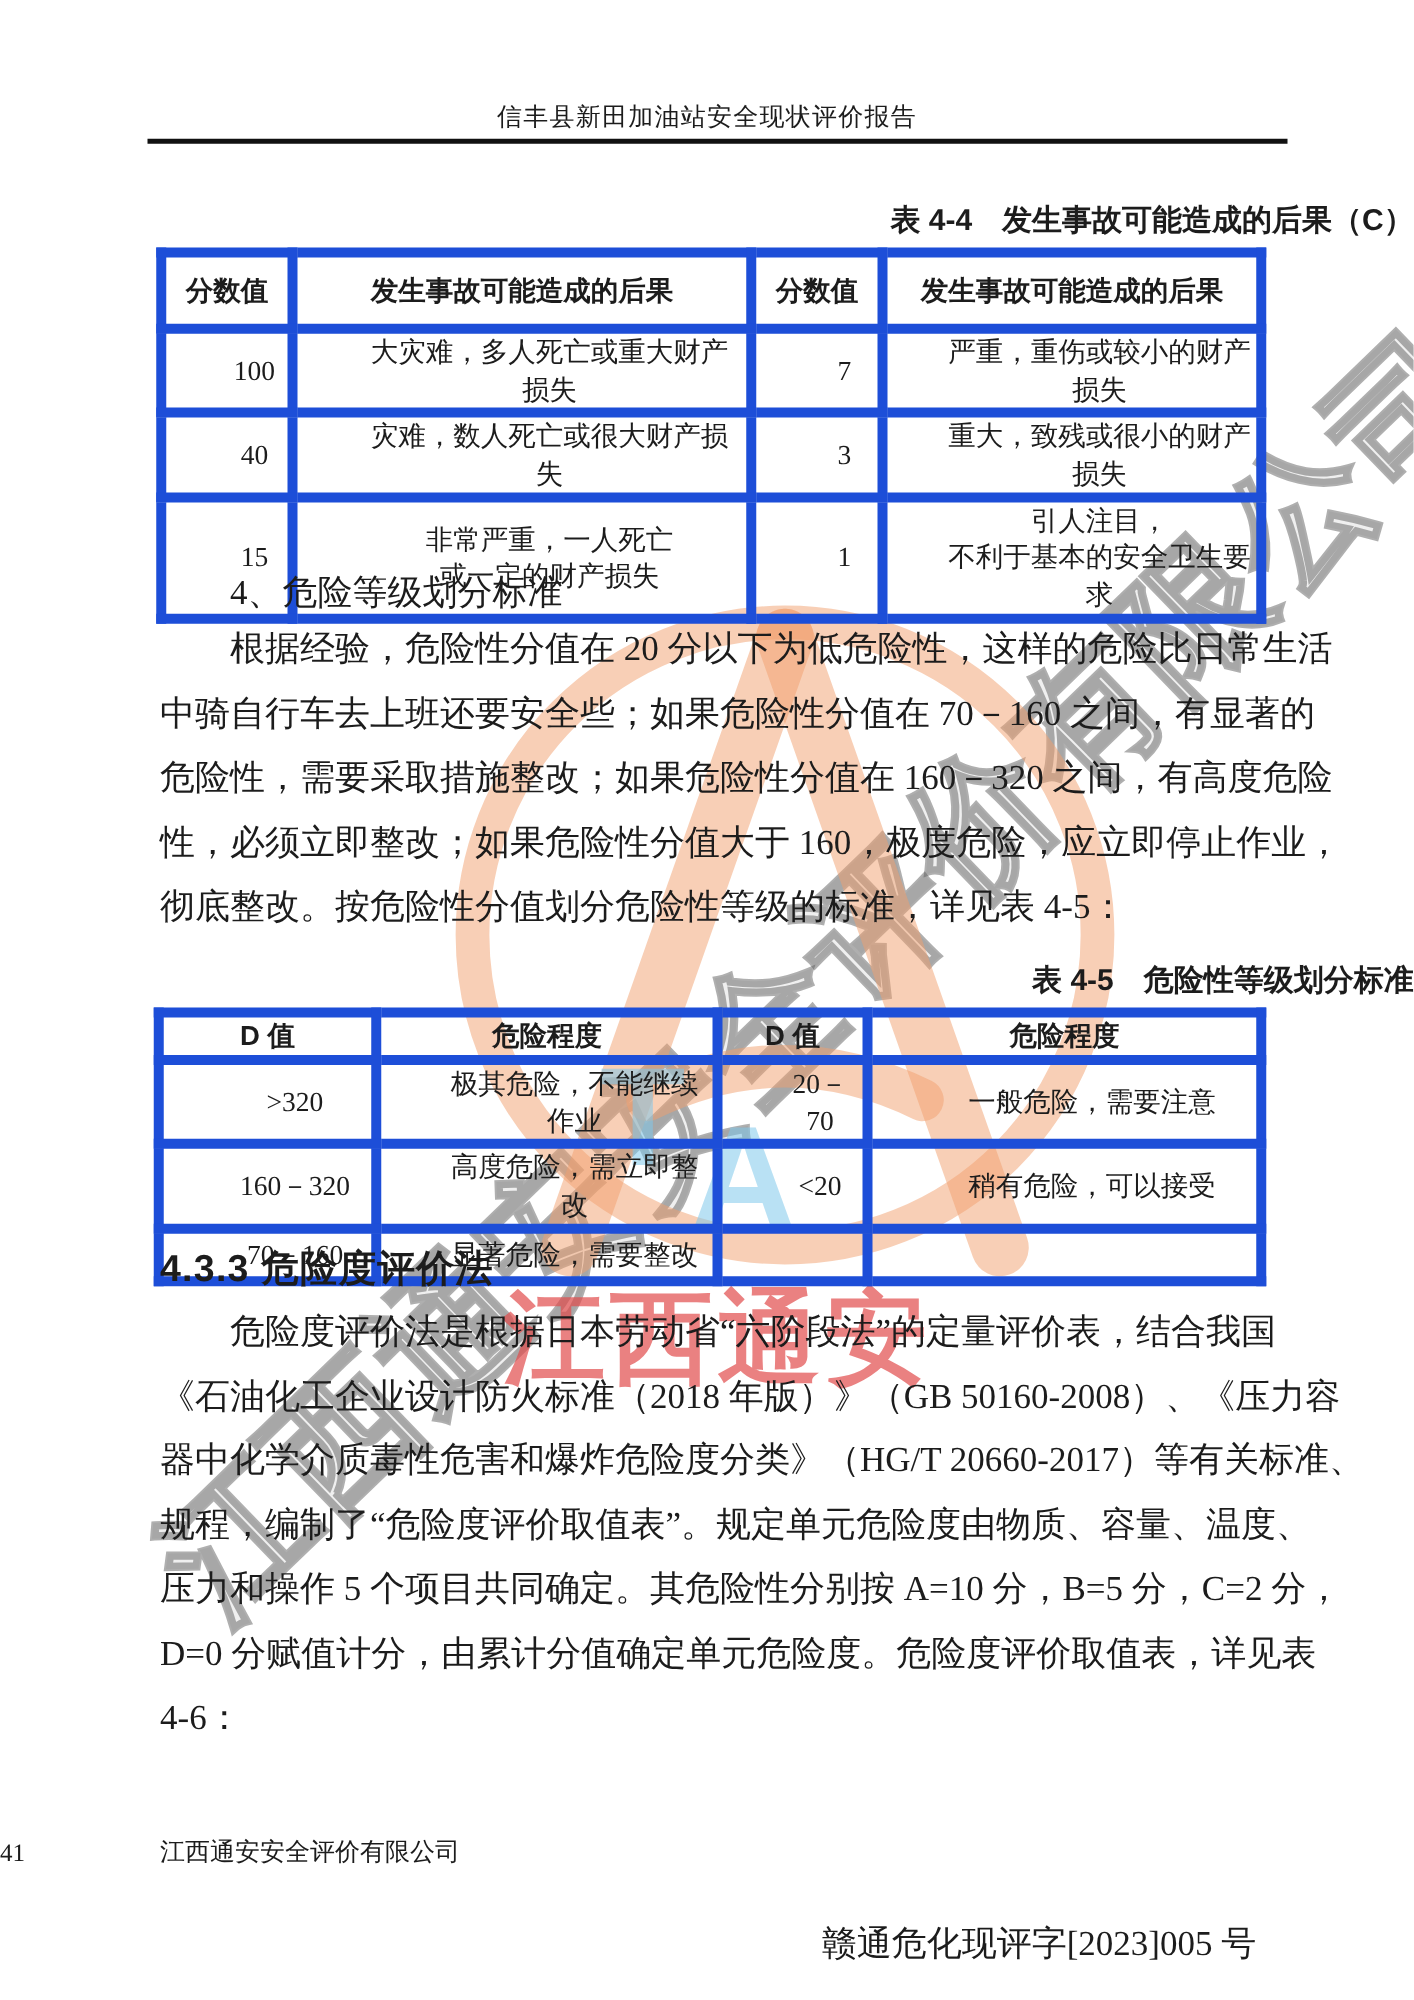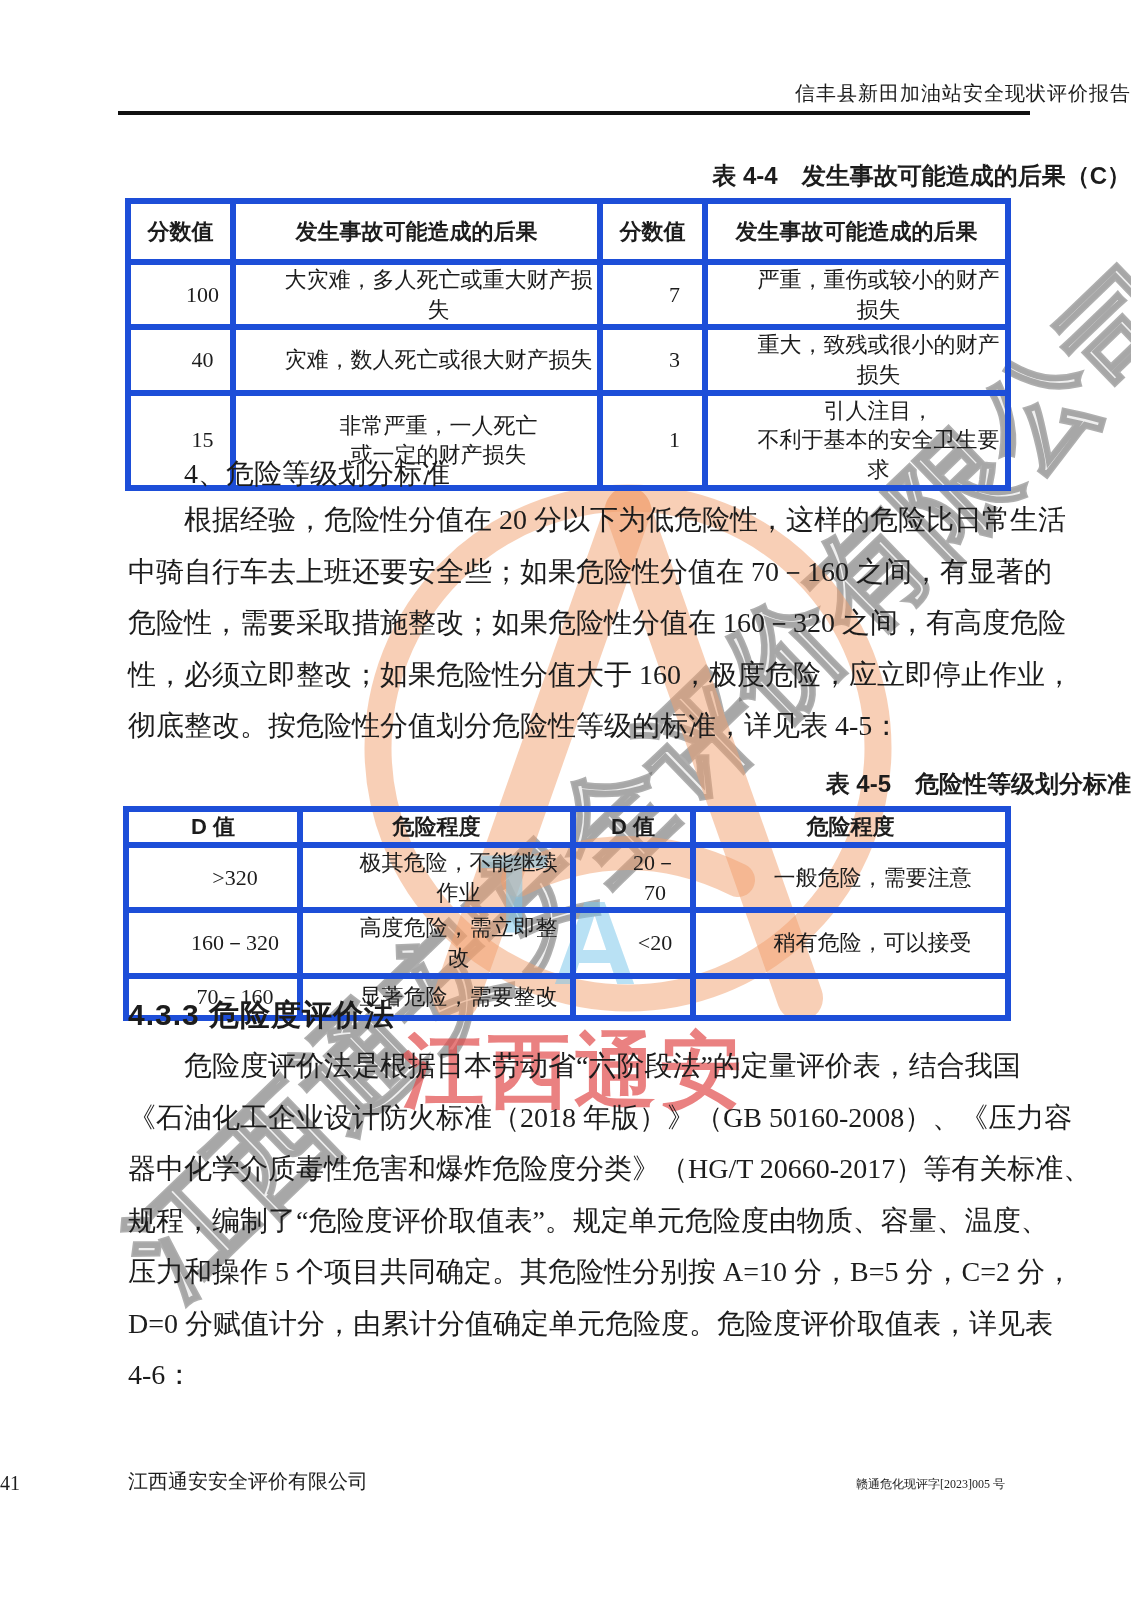--- a/index.html
+++ b/index.html
@@ -48,21 +48,21 @@
     letter-spacing: 4px;
     line-height: 1;
     color: rgba(225,75,75,0.70);
     white-space: nowrap;
   }
 
   
   .doc-header {
     position: absolute;
     left: 0; top: 80px; width: 100%;
-    text-align: right;
+    text-align: center;
     font-size: 20px;
     letter-spacing: 1px;
   }
   .header-rule {
     position: absolute;
     left: 118px; top: 111px;
     width: 912px; height: 4px;
     background: #111111;
   }
 
@@ -93,21 +93,21 @@
     letter-spacing: 1px;
   }
 
   
   table.tbl {
     position: absolute;
     border-collapse: collapse;
     table-layout: fixed;
   }
   table.tbl th, table.tbl td {
-    border: 6px solid #1d4ed8;
+    border: 8px solid #1d4ed8;
     text-align: center;
     vertical-align: middle;
     padding: 0 4px;
     overflow: hidden;
   }
   table.tbl th {
     font-family: "Liberation Sans", "DejaVu Sans", sans-serif;
     font-weight: bold;
     font-size: 22px;
   }
@@ -134,21 +134,21 @@
     text-align: justify;
     text-align-last: justify;
     white-space: nowrap;
   }
   .para .line.indent { text-indent: 2em; }
   .para .line.last { text-align-last: left; }
 
   
   .footer-left  { position: absolute; left: 128px;  top: 1468px; font-size: 20px; }
   .footer-center{ position: absolute; left: 0; width: 100%; top: 1472px; text-align: left; font-size: 20px; }
-  .footer-right { position: absolute; right: 126px; top: 1476px; font-size: 12px; }
+  .footer-right { position: absolute; right: 126px; top: 1536px; font-size: 28px; }
 </style>
 </head>
 <body>
 
 <div class="page">
 
   <div class="wm-layer">
     <div class="wm-diagonal">江西通安安全评价有限公司</div>
     <svg class="wm-logo" width="620" height="620" viewBox="0 0 620 620">
       <circle cx="310" cy="310" r="250" fill="none" stroke="rgba(242,160,110,0.50)" stroke-width="27"></circle>

